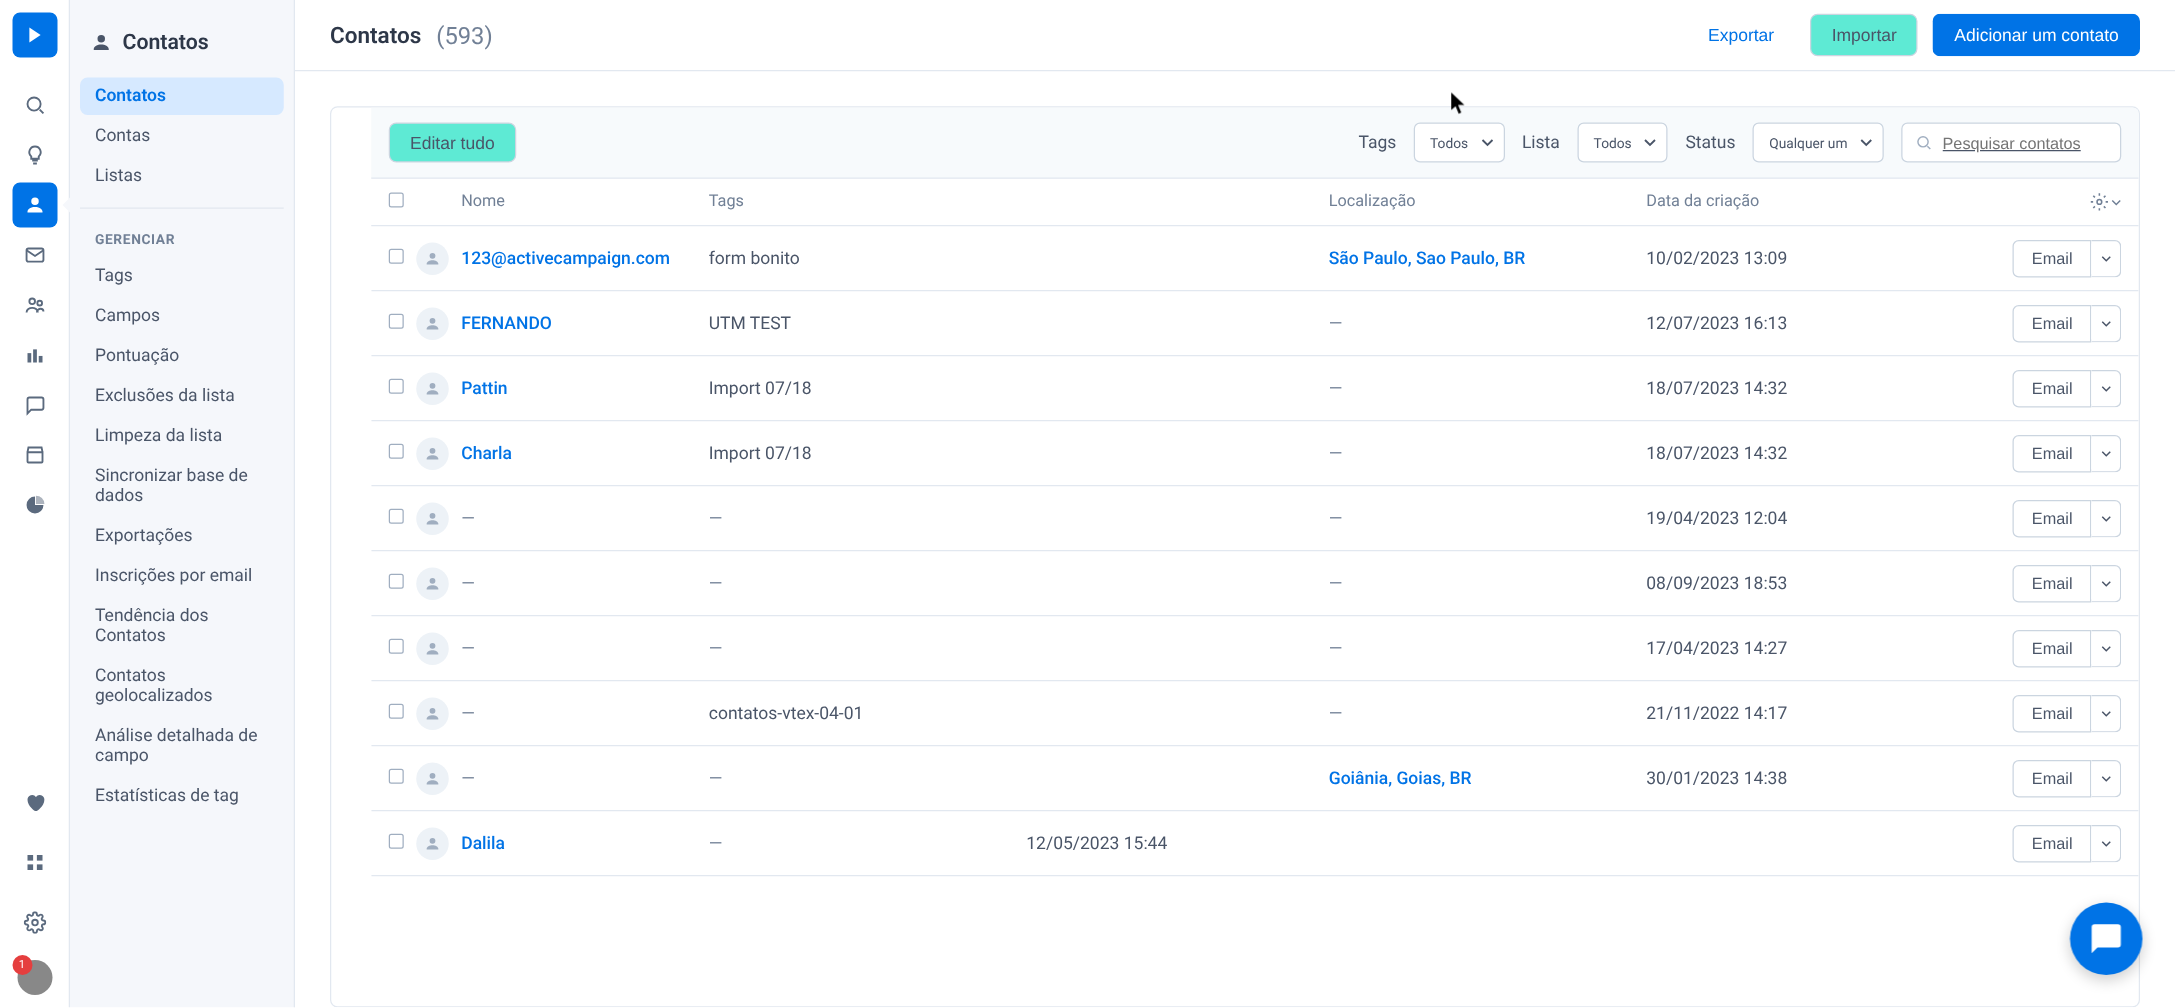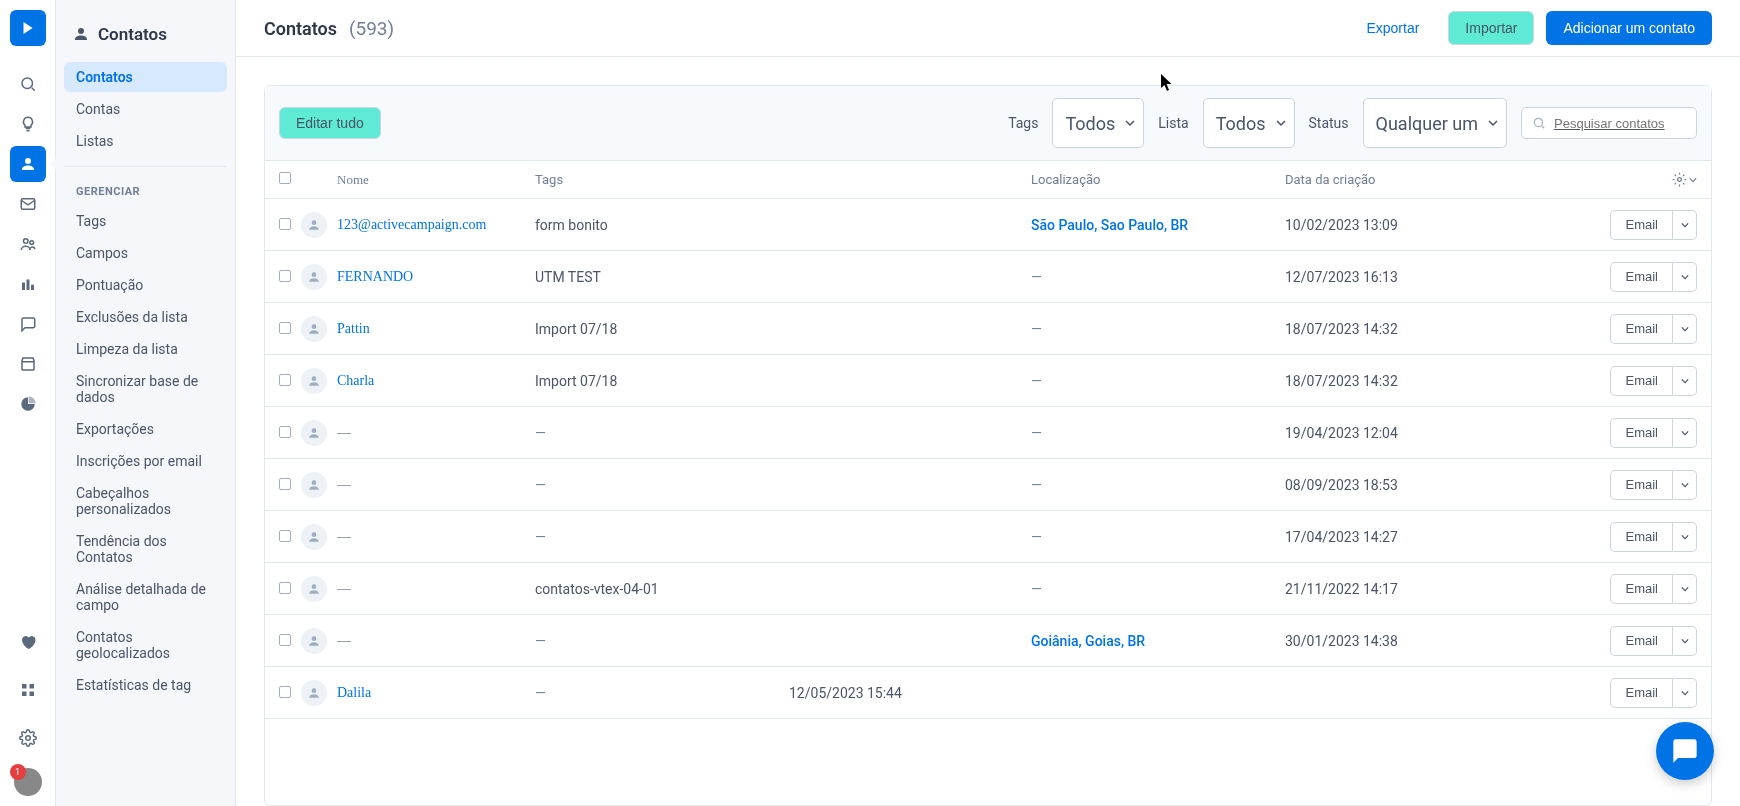--- a/index.html
+++ b/index.html
@@ -22,35 +22,35 @@
 .main { flex: 1; display: flex; flex-direction: column; overflow: hidden; }
 .topbar { height: 57px; border-bottom: 1px solid #e2e8f0; display: flex; align-items: center; padding: 0 28px; gap: 12px; }
 .tb-title { font-size: 18px; font-weight: 600; color: #2d3748; }
 .tb-count { font-size: 19px; color: #718096; font-weight: 400; }
 .tb-spacer { flex: 1; }
 .btn { height: 34px; padding: 0 16px; border-radius: 6px; font-size: 14px; font-weight: 500; cursor: pointer; display: inline-flex; align-items: center; border: 1px solid transparent; background: transparent; }
 .btn-link { color: #0073e6; }
 .btn-outline { border-color: #cbd5e0; color: #4a5568; background: #5eead4; }
 .btn-primary { background: #0073e6; color: #fff; }
 .content { padding: 28px 28px 0 28px; flex: 1; overflow: hidden; display: flex; flex-direction: column; }
-.panel { border: 1px solid #e2e8f0; border-radius: 6px; overflow: hidden; display: flex; flex-direction: column; flex: 1; }
+.panel { border: 1px solid #e2e8f0; border-radius: 6px; overflow: hidden; display: flex; flex-direction: column; flex: 1; padding-left: 32px; }
 .filter-row { background: #f7fafc; border-bottom: 1px solid #e2e8f0; padding: 12px 14px; display: flex; align-items: center; gap: 14px; }
 .fr-spacer { flex: 1; }
 .fr-label { color: #4a5568; font-size: 14px; }
-.select { height: 50px; border: 1px solid #cbd5e0; border-radius: 5px; background: #fff; padding: 0 28px 0 12px; font-size: 18px; color: #4a5568; display: inline-flex; align-items: center; position: relative; cursor: pointer; }
+.select { height: 32px; border: 1px solid #cbd5e0; border-radius: 5px; background: #fff; padding: 0 28px 0 12px; font-size: 11px; color: #4a5568; display: inline-flex; align-items: center; position: relative; cursor: pointer; }
 .select .caret { position: absolute; right: 8px; top: 50%; transform: translateY(-50%); }
 .search-box { height: 32px; border: 1px solid #cbd5e0; border-radius: 5px; background: #fff; padding: 0 12px 0 32px; width: 176px; position: relative; display: flex; align-items: center; }
 .search-box svg { position: absolute; left: 10px; top: 50%; transform: translateY(-50%); }
 .search-box input { border: none; outline: none; width: 100%; font-size: 13px; color: #4a5568; text-decoration: underline; }
 .thead { display: flex; align-items: center; height: 38px; border-bottom: 1px solid #e2e8f0; padding: 0 14px; font-size: 13px; color: #718096; }
 .tbody { flex: 1; overflow-y: auto; }
 .trow { display: flex; align-items: center; height: 52px; border-bottom: 1px solid #e2e8f0; padding: 0 14px; font-size: 14px; }
 .c-chk { width: 22px; }
 .c-av { width: 36px; }
-.c-name { width: 198px; font-family: Liberation Serif, serif; }
+.c-name { width: 198px; }
 .c-tags { width: 496px; overflow: hidden; white-space: nowrap; text-overflow: ellipsis; }
 .c-loc { width: 254px; }
 .c-date { width: 160px; }
 .c-act { flex: 1; display: flex; justify-content: flex-end; align-items: center; gap: 8px; }
 .chk { width: 12px; height: 12px; border: 1px solid #a0aec0; border-radius: 2px; display: inline-block; cursor: pointer; }
 .av { width: 26px; height: 26px; border-radius: 50%; background: #edf2f7; display: flex; align-items: center; justify-content: center; }
 .link { color: #0073e6; font-weight: 500; cursor: pointer; text-align: center; }
 .dash { color: #718096; }
 .btn-email { height: 30px; border: 1px solid #cbd5e0; border-radius: 5px 0 0 5px; background: #fff; padding: 0 14px; font-size: 13px; color: #4a5568; display: inline-flex; align-items: center; cursor: pointer; }
 .btn-caret { height: 30px; width: 24px; border: 1px solid #cbd5e0; border-left: none; border-radius: 0 5px 5px 0; background: #fff; display: inline-flex; align-items: center; justify-content: center; cursor: pointer; }
@@ -162,26 +162,25 @@
     <div class="sb-section">GERENCIAR</div>
     <div id="sb-manage">
         <div class="sb-item">Tags</div>
         <div class="sb-item">Campos</div>
         <div class="sb-item">Pontuação</div>
         <div class="sb-item">Exclusões da lista</div>
         <div class="sb-item">Limpeza da lista</div>
         <div class="sb-item">Sincronizar base de dados</div>
         <div class="sb-item">Exportações</div>
         <div class="sb-item">Inscrições por email</div>
-        <div class="sb-item">Cabeçalhos personalizados</div>
       </div>
     <div id="sb-reports">
         <div class="sb-item">Tendência dos Contatos</div>
+        <div class="sb-item">Contatos geolocalizados</div>
         <div class="sb-item">Análise detalhada de campo</div>
-        <div class="sb-item">Contatos geolocalizados</div>
         <div class="sb-item">Estatísticas de tag</div>
       </div>
   </div>
 
   <div class="main">
     <div class="topbar">
       <span class="tb-title">Contatos</span>
       <span class="tb-count">(593)</span>
       <div class="tb-spacer"></div>
       <button class="btn btn-link">Exportar</button>

